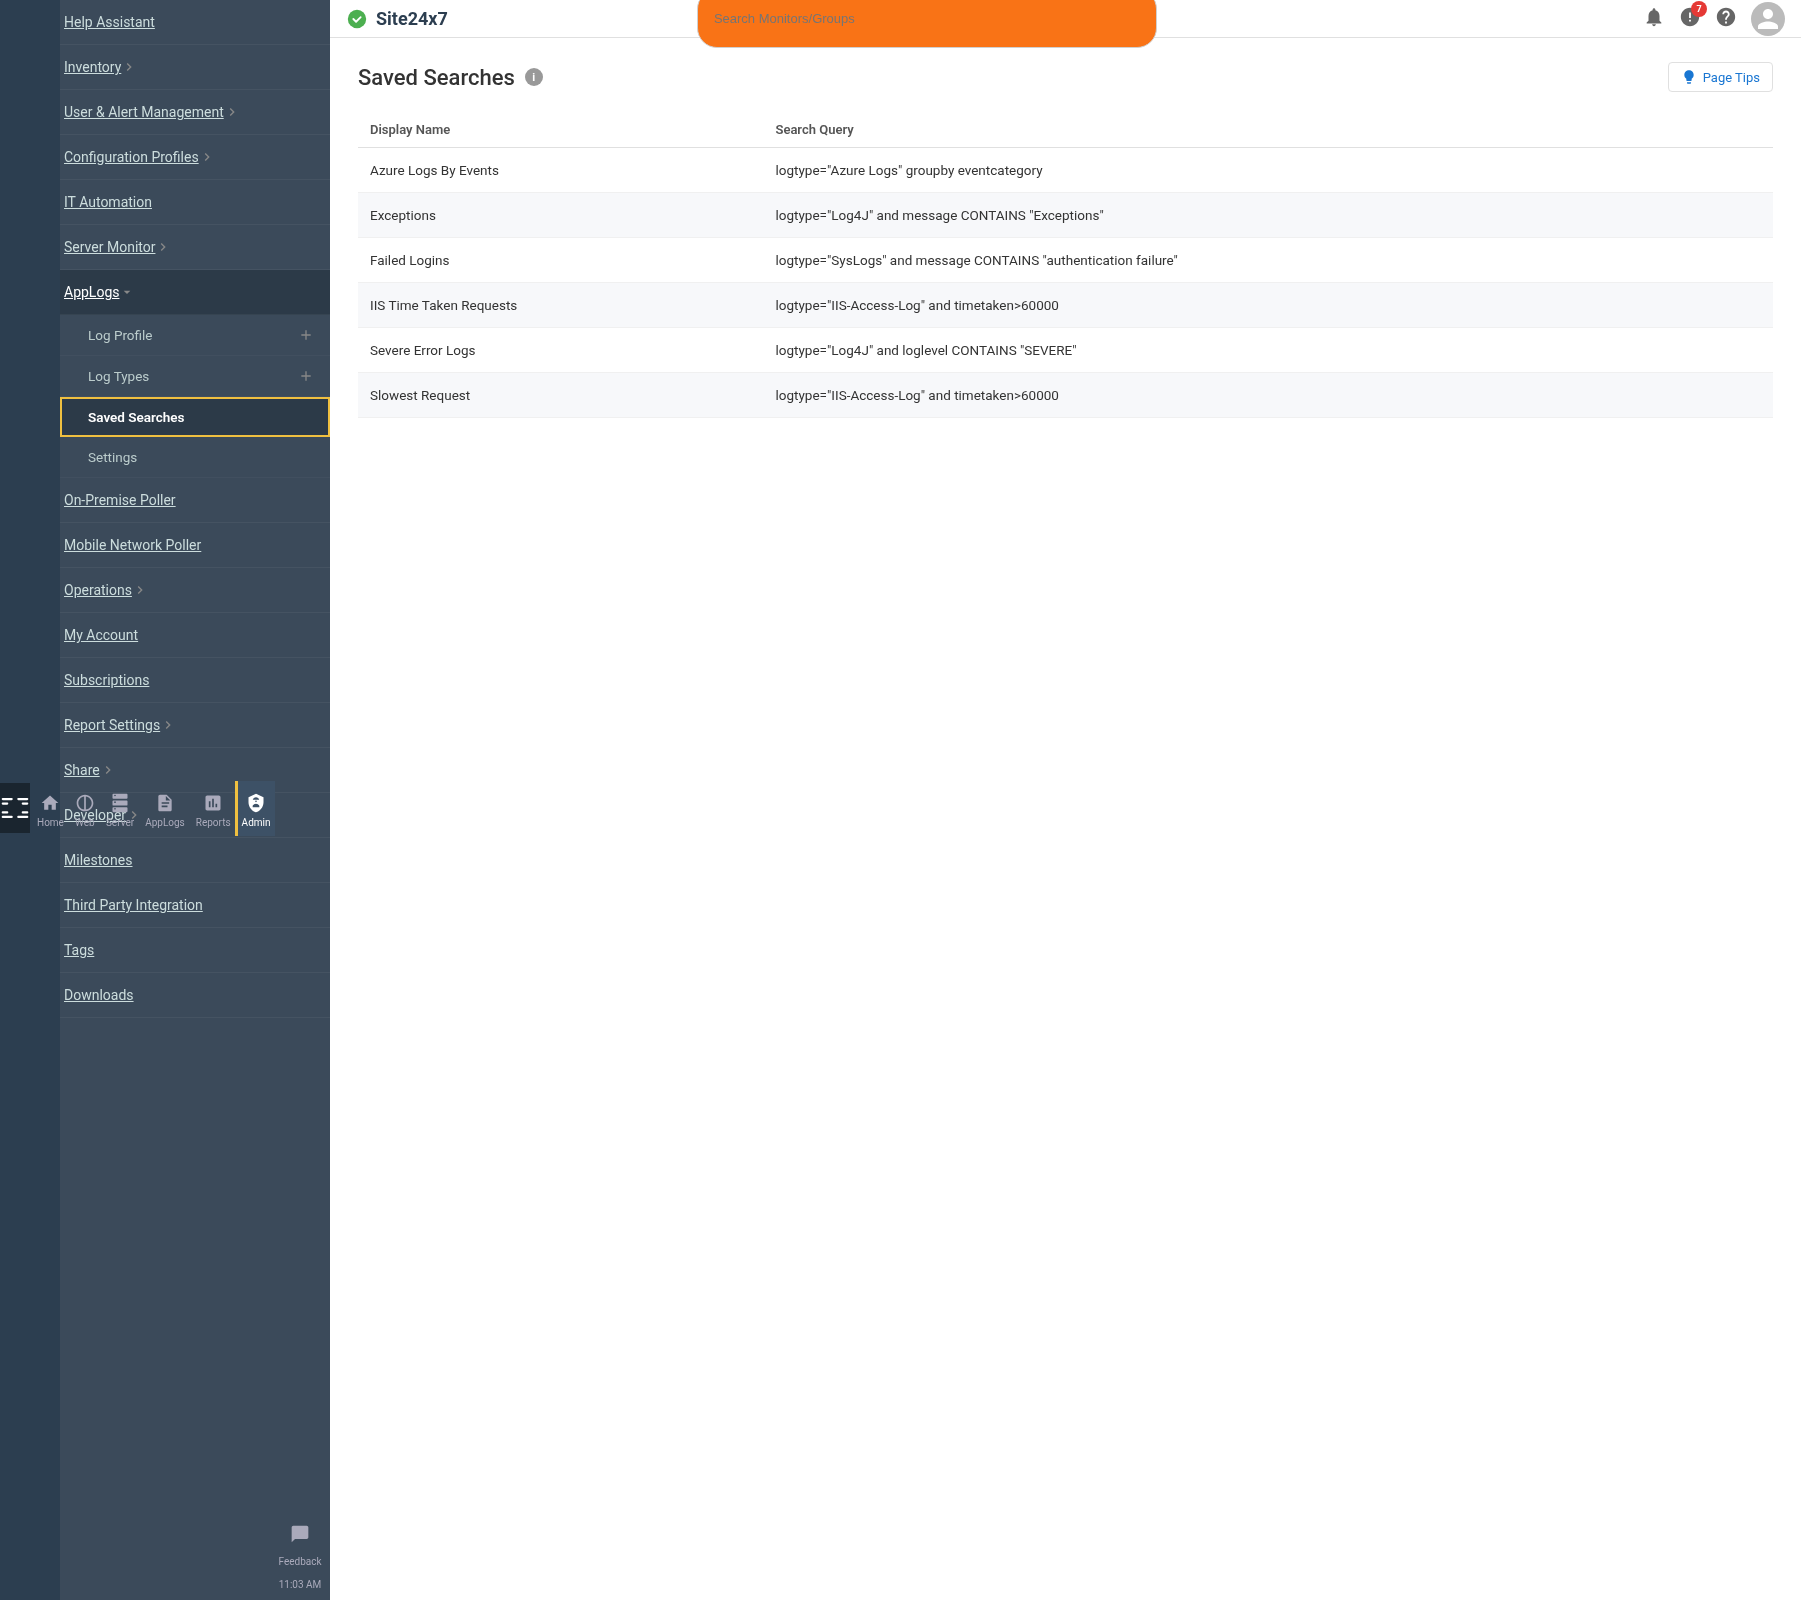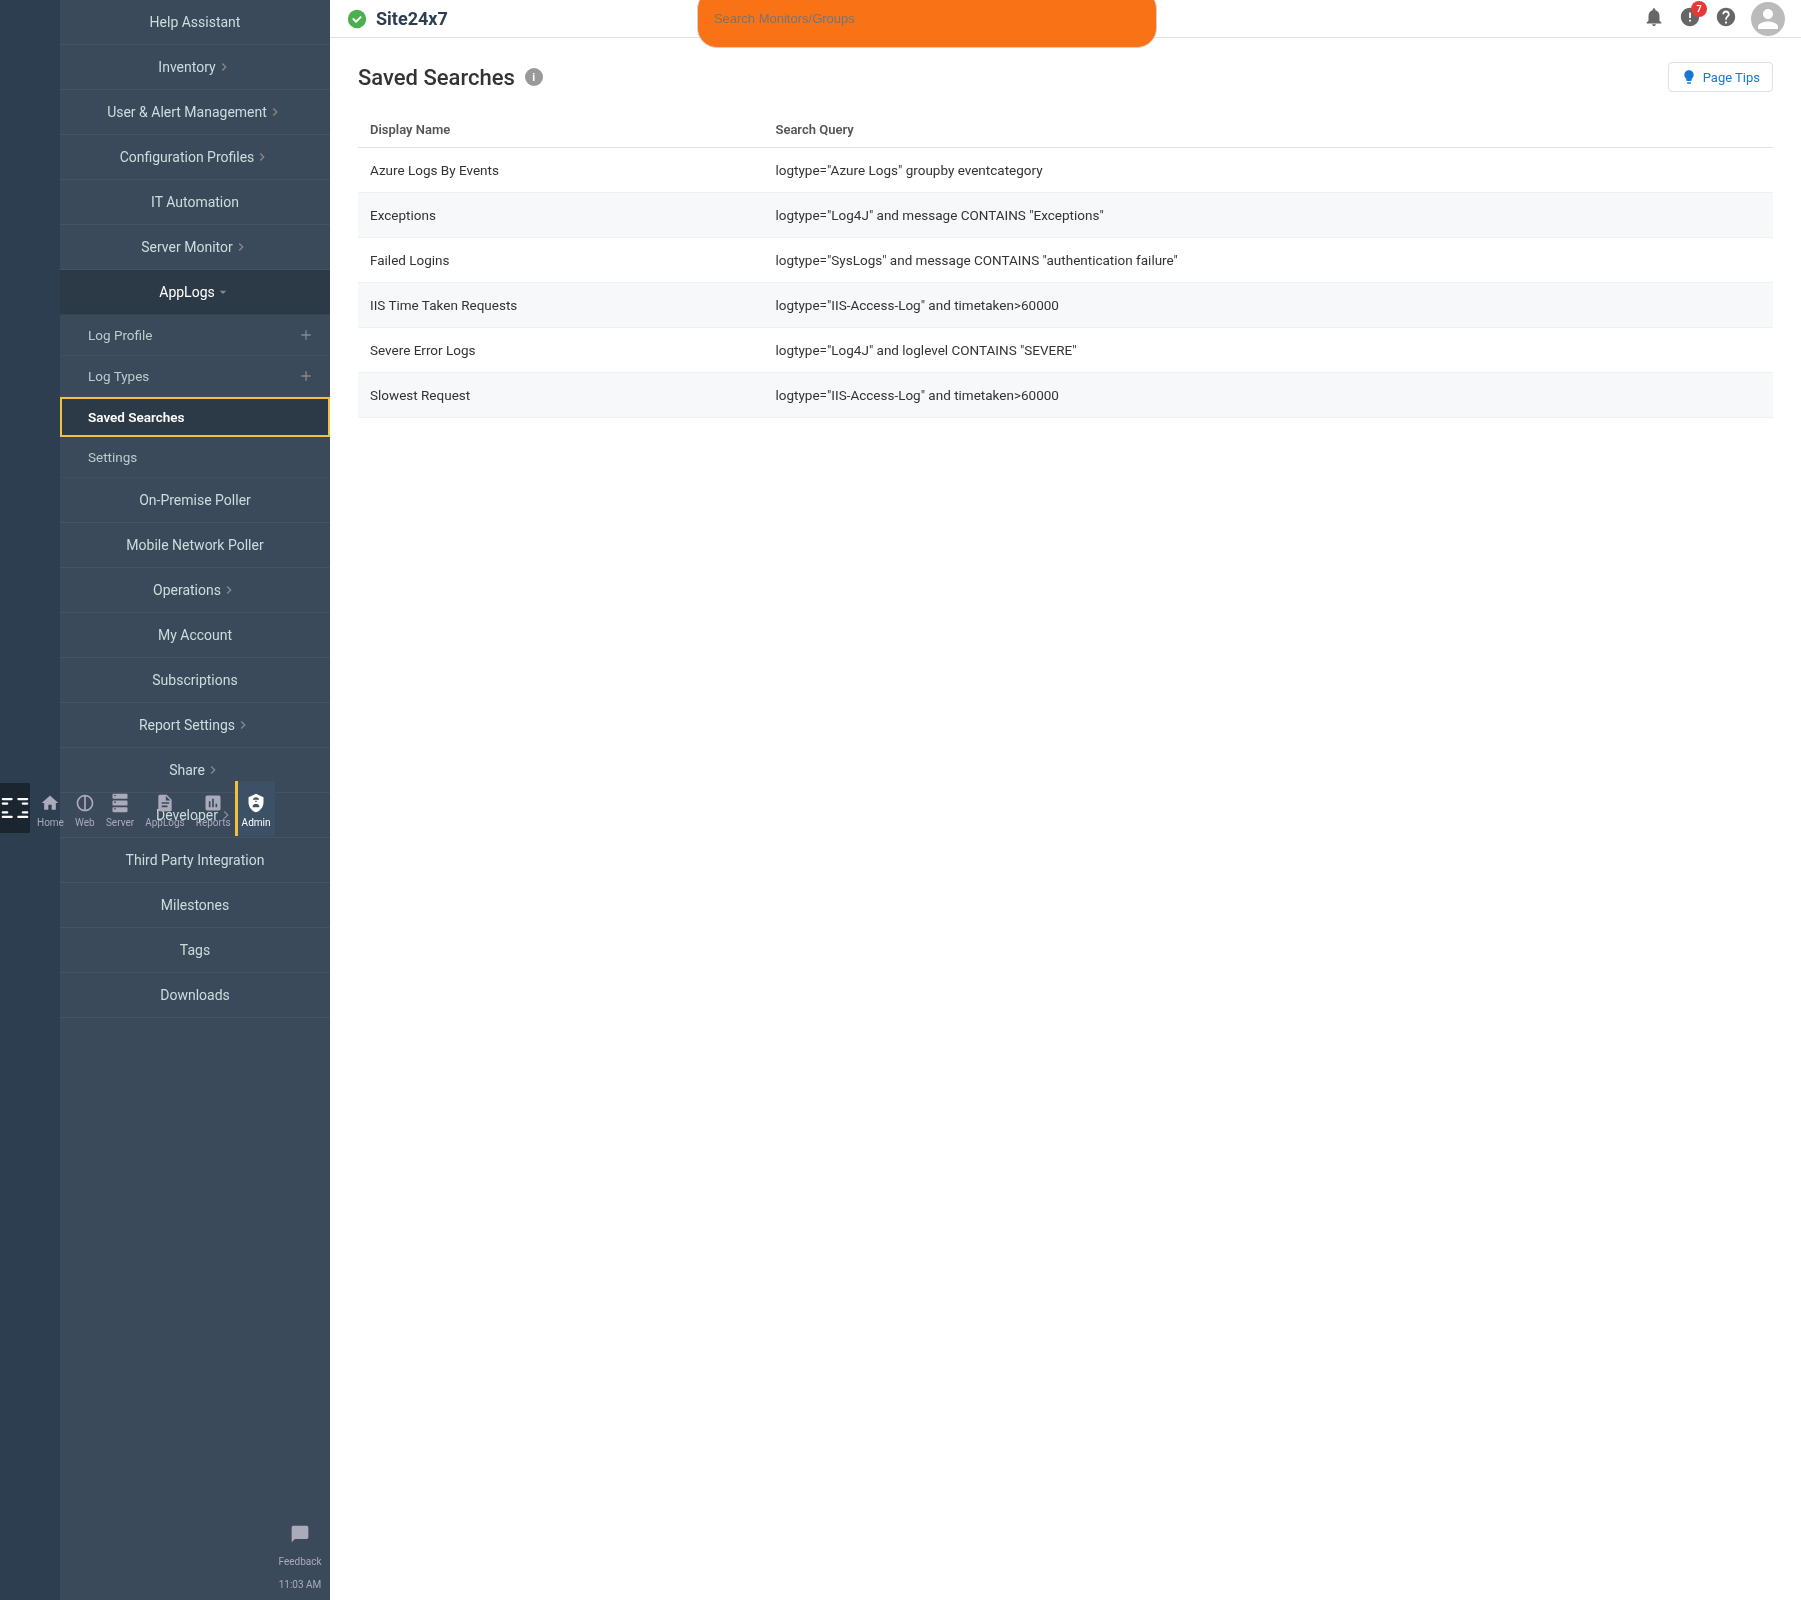--- a/index.html
+++ b/index.html
@@ -71,26 +71,27 @@
       overflow-y: auto;
       flex-shrink: 0;
     }
     .nav-sidebar::-webkit-scrollbar { width: 4px; }
     .nav-sidebar::-webkit-scrollbar-track { background: transparent; }
     .nav-sidebar::-webkit-scrollbar-thumb { background: #555; border-radius: 2px; }
 
     .nav-item {
       display: flex;
       align-items: center;
-      justify-content: center;
+      justify-content: flex-start;
       padding: 14px 4px;
       color: #cdd;
       cursor: pointer;
       font-size: 14px;
       border-bottom: 1px solid rgba(255,255,255,0.05);
+      text-decoration: underline;
     }
     .nav-item.active { background: #2c3a48; color: #fff; }
     .nav-item .chevron { width: 16px; height: 16px; fill: #888; flex-shrink: 0; }
 
     .nav-sub-item {
       display: flex;
       align-items: center;
       justify-content: space-between;
       padding: 12px 16px 12px 28px;
       color: #bcc;
@@ -422,24 +423,24 @@
         <path d="M10 6L8.59 7.41 13.17 12l-4.58 4.59L10 18l6-6z"></path>
       </svg>
   </div>
   <div class="nav-item">
     <span>Developer</span>
     <svg class="chevron" viewBox="0 0 24 24">
         <path d="M10 6L8.59 7.41 13.17 12l-4.58 4.59L10 18l6-6z"></path>
       </svg>
   </div>
   <div class="nav-item">
+    <span>Milestones</span>
+  </div>
+  <div class="nav-item">
     <span>Third Party Integration</span>
-  </div>
-  <div class="nav-item">
-    <span>Milestones</span>
   </div>
   <div class="nav-item">
     <span>Tags</span>
   </div>
   <div class="nav-item">
     <span>Downloads</span>
   </div>
 </div>
 
 <div class="main-content">

